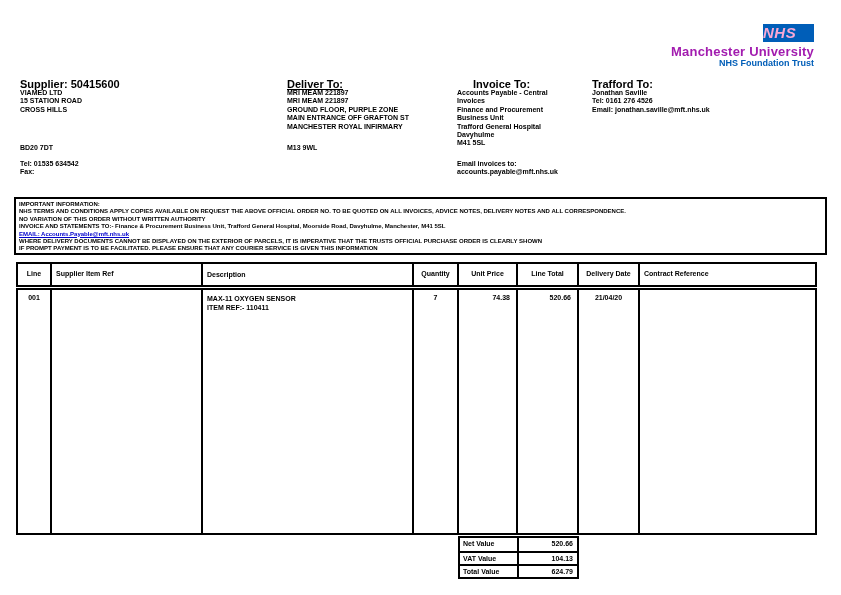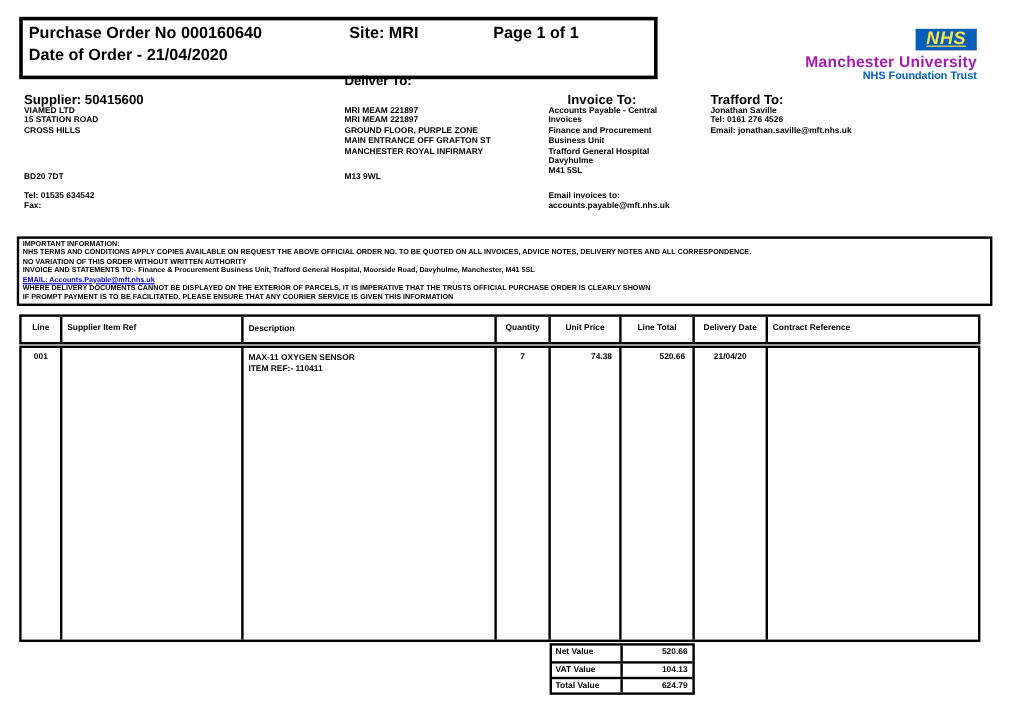--- a/index.html
+++ b/index.html
@@ -15,22 +15,22 @@
     border:3px solid #000;
   }
   .po-box span { position:absolute; font-weight:bold; font-size:13.5px; white-space:nowrap; }
   .po-no   { left:5px;  top:3px; }
   .po-site { left:272px; top:3px; }
   .po-page { left:392px; top:3px; }
   .po-date { left:5px;  top:21px; }
   
   .nhs-box {
     position:absolute; left:763px; top:24px; width:51px; height:18px;
-    background:#005EB8; color:#fde047; font-weight:bold; font-style:italic;
-    font-size:15px; text-align:center; line-height:18px; letter-spacing:0.5px;text-decoration:underline;
+    background:#005EB8; color:#f9a8d4; font-weight:bold; font-style:italic;
+    font-size:15px; text-align:left; line-height:18px; letter-spacing:0.5px;
   }
   .org-name {
     position:absolute; left:653px; top:44px; width:161px; text-align:right;
     font-size:13px; font-weight:600; color:#a21caf; letter-spacing:0.2px; white-space:nowrap;
   }
   .trust-name {
     position:absolute; left:653px; top:58px; width:161px; text-align:right;
     font-size:9px; font-weight:bold; color:#005EB8; white-space:nowrap;
   }
   
@@ -73,46 +73,40 @@
     width:59px; border-right:2px solid #000; font-size:7px; font-weight:bold;
     padding:2px 0 0 3px;
   }
   .tvalue { flex:1; font-size:7px; font-weight:bold; text-align:right; padding:2px 4px 0 0; }
 </style>
 </head>
 <body>
 
 <div class="page">
 
-  <div class="po-box">
-    <span class="po-no">Purchase Order No 000160640</span>
-    <span class="po-site">Site: MRI</span>
-    <span class="po-page">Page 1 of 1</span>
-    <span class="po-date">Date of Order - 21/04/2020</span>
-  </div>
 
   <div>
     <div class="nhs-box">NHS</div>
     <div class="org-name">Manchester University</div>
     <div class="trust-name">NHS Foundation Trust</div>
   </div>
 
   <div class="addr-title" style="left:20px; top:78px;">Supplier: 50415600</div>
   <div class="addr-block" style="left:20px; top:89px;">
     <div>VIAMED LTD</div>
     <div>15 STATION ROAD</div>
     <div>CROSS HILLS</div>
   </div>
   <div class="addr-block" style="left:20px; top:144px;">BD20 7DT</div>
   <div class="addr-block" style="left:20px; top:160px;">
     <div>Tel: 01535 634542</div>
     <div>Fax:</div>
   </div>
 
-  <div class="addr-title" style="left:287px; top:62px;">Deliver To:</div>
+  <div class="addr-title" style="left:287px; top:78px;text-decoration:underline;">Deliver To:</div>
   <div class="addr-block" style="left:287px; top:89px;">
     <div>MRI MEAM 221897</div>
     <div>MRI MEAM 221897</div>
     <div>GROUND FLOOR, PURPLE ZONE</div>
     <div>MAIN ENTRANCE OFF GRAFTON ST</div>
     <div>MANCHESTER ROYAL INFIRMARY</div>
   </div>
   <div class="addr-block" style="left:287px; top:144px;">M13 9WL</div>
 
   <div class="addr-title" style="left:457px; top:78px;padding-left:16px;">Invoice To:</div>

